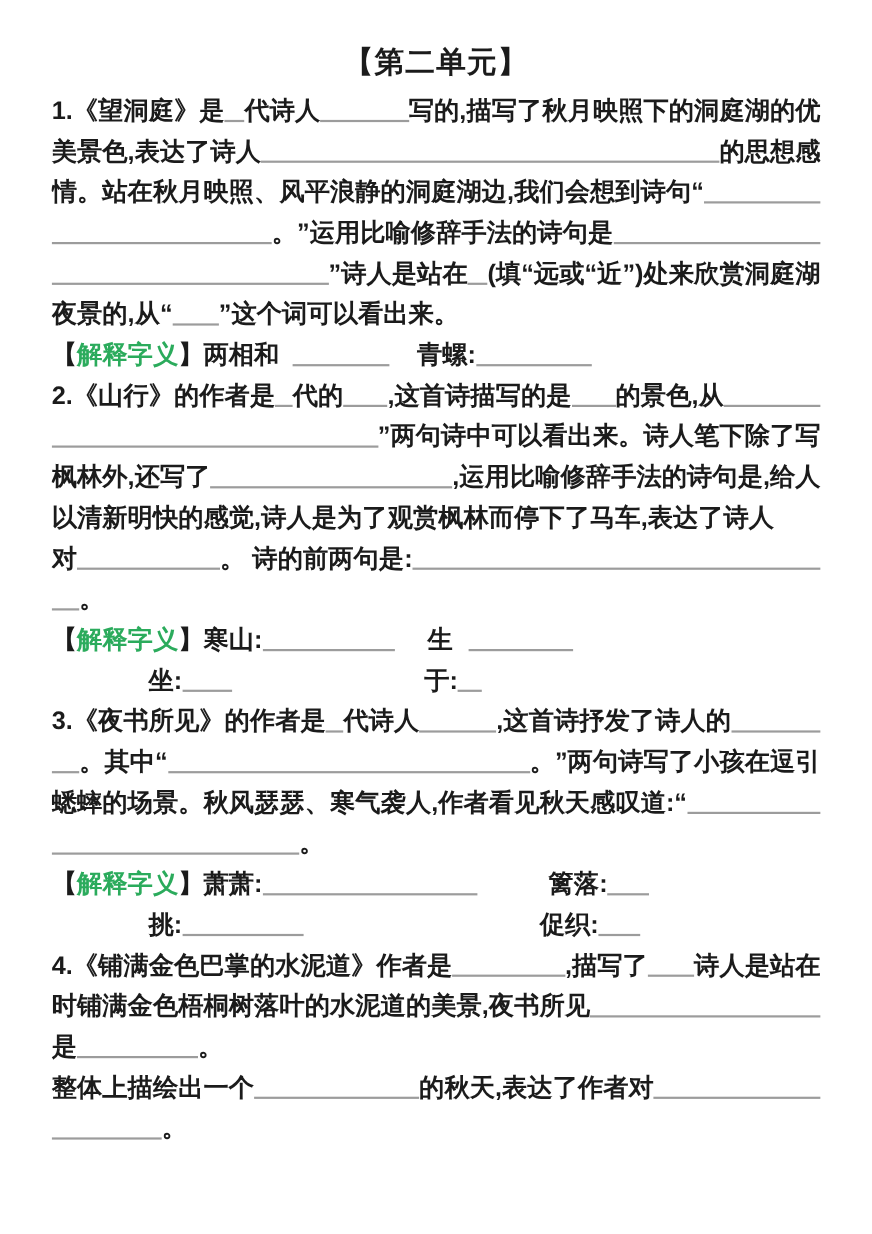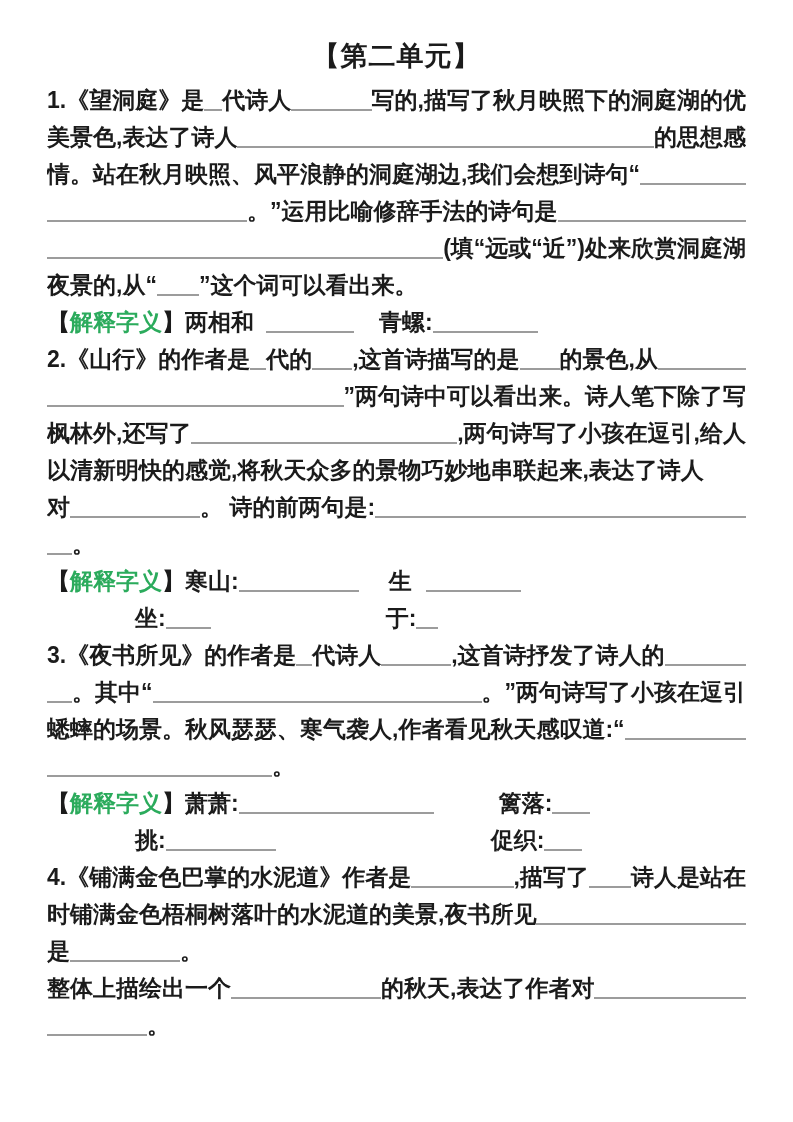--- a/index.html
+++ b/index.html
@@ -59,27 +59,27 @@
 </style>
 </head>
 <body>
 
 <div class="page" style="color: rgb(27, 27, 27); background: rgb(255, 255, 255);">
     <div class="line title"><span class="run">【第二单元】</span></div>
     <div class="line"><span class="run">1.《望洞庭》是</span><span class="blank" style="width: 18px;"></span><span class="run">代诗人</span><span class="blank fill" style="min-width: 55px;"></span><span class="run">写的,描写了秋月映照下的洞庭湖的优</span></div>
     <div class="line"><span class="run">美景色,表达了诗人</span><span class="blank fill" style="min-width: 200px;"></span><span class="run">的思想感</span></div>
     <div class="line"><span class="run">情。站在秋月映照、风平浪静的洞庭湖边,我们会想到诗句“</span><span class="blank fill" style="min-width: 60px;"></span></div>
     <div class="line"><span class="blank" style="width: 200px;"></span><span class="run">。”运用比喻修辞手法的诗句是</span><span class="blank fill" style="min-width: 80px;"></span></div>
-    <div class="line"><span class="blank fill" style="min-width: 100px;"></span><span class="blank" style="width: 18px;"></span><span class="run">(填“远或“近”)处来欣赏洞庭湖</span></div>
+    <div class="line"><span class="blank fill" style="min-width: 100px;"></span><span class="run">”诗人是站在</span><span class="blank" style="width: 18px;"></span><span class="run">(填“远或“近”)处来欣赏洞庭湖</span></div>
     <div class="line"><span class="run">夜景的,从“</span><span class="blank" style="width: 42px;"></span><span class="run">”这个词可以看出来。</span></div>
     <div class="line"><span class="run">【</span><span class="run green">解释字义</span><span class="run">】两相和</span><span class="spacer" style="width: 12px;"></span><span class="blank" style="width: 88px;"></span><span class="spacer" style="width: 25px;"></span><span class="run">青螺:</span><span class="blank" style="width: 105px;"></span></div>
     <div class="line"><span class="run">2.《山行》的作者是</span><span class="blank" style="width: 16px;"></span><span class="run">代的</span><span class="blank" style="width: 40px;"></span><span class="run">,这首诗描写的是</span><span class="blank" style="width: 40px;"></span><span class="run">的景色,从</span><span class="blank fill" style="min-width: 55px;"></span></div>
     <div class="line"><span class="blank fill" style="min-width: 200px;"></span><span class="run">”两句诗中可以看出来。诗人笔下除了写</span></div>
-    <div class="line"><span class="run">枫林外,还写了</span><span class="blank fill" style="min-width: 150px;"></span><span class="run">,两句诗写了小孩在逗引,给人</span></div>
-    <div class="line"><span class="run">以清新明快的感觉,将秋天众多的景物巧妙地串联起来,表达了诗人</span></div>
+    <div class="line"><span class="run">枫林外,还写了</span><span class="blank fill" style="min-width: 150px;"></span><span class="run">,运用比喻修辞手法的诗句是,给人</span></div>
+    <div class="line"><span class="run">以清新明快的感觉,诗人是为了观赏枫林而停下了马车,表达了诗人</span></div>
     <div class="line"><span class="run">对</span><span class="blank" style="width: 130px;"></span><span class="run">。 诗的前两句是:</span><span class="blank fill" style="min-width: 120px;"></span></div>
     <div class="line"><span class="blank" style="width: 25px;"></span><span class="run">。</span></div>
     <div class="line"><span class="run">【</span><span class="run green">解释字义</span><span class="run">】寒山:</span><span class="blank" style="width: 120px;"></span><span class="spacer" style="width: 30px;"></span><span class="run">生</span><span class="spacer" style="width: 14px;"></span><span class="blank" style="width: 95px;"></span></div>
     <div class="line"><span class="spacer" style="width: 88px;"></span><span class="run">坐:</span><span class="blank" style="width: 45px;"></span><span class="spacer" style="width: 175px;"></span><span class="run">于:</span><span class="blank" style="width: 22px;"></span></div>
     <div class="line"><span class="run">3.《夜书所见》的作者是</span><span class="blank" style="width: 16px;"></span><span class="run">代诗人</span><span class="blank" style="width: 70px;"></span><span class="run">,这首诗抒发了诗人的</span><span class="blank fill" style="min-width: 55px;"></span></div>
     <div class="line"><span class="blank" style="width: 25px;"></span><span class="run">。其中“</span><span class="blank fill" style="min-width: 200px;"></span><span class="run">。”两句诗写了小孩在逗引</span></div>
     <div class="line"><span class="run">蟋蟀的场景。秋风瑟瑟、寒气袭人,作者看见秋天感叹道:“</span><span class="blank fill" style="min-width: 55px;"></span></div>
     <div class="line"><span class="blank" style="width: 225px;"></span><span class="run">。</span></div>
     <div class="line"><span class="run">【</span><span class="run green">解释字义</span><span class="run">】萧萧:</span><span class="blank" style="width: 195px;"></span><span class="spacer" style="width: 65px;"></span><span class="run">篱落:</span><span class="blank" style="width: 38px;"></span></div>
     <div class="line"><span class="spacer" style="width: 88px;"></span><span class="run">挑:</span><span class="blank" style="width: 110px;"></span><span class="spacer" style="width: 215px;"></span><span class="run">促织:</span><span class="blank" style="width: 38px;"></span></div>

